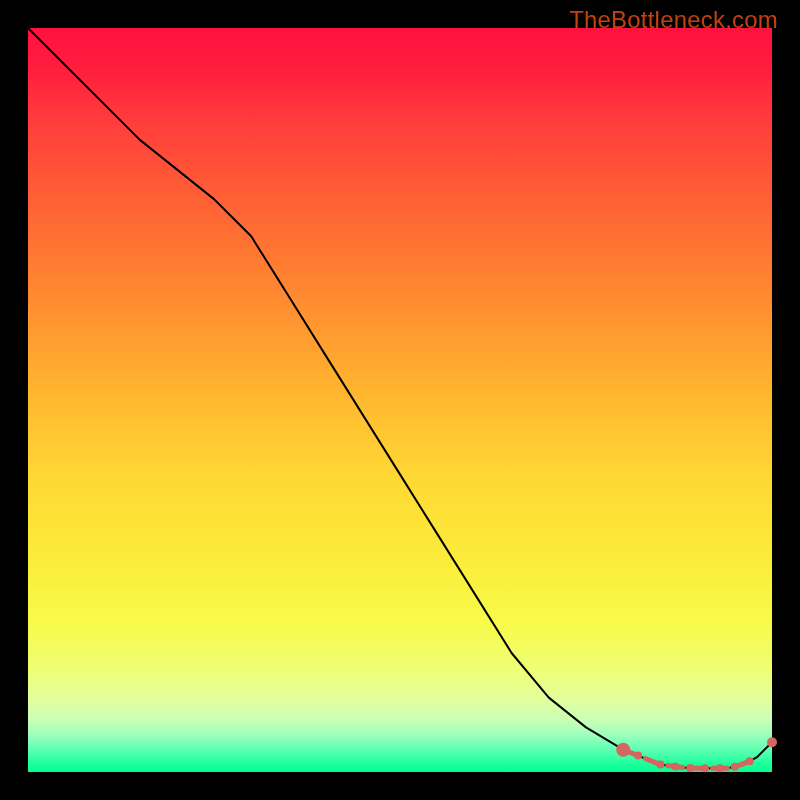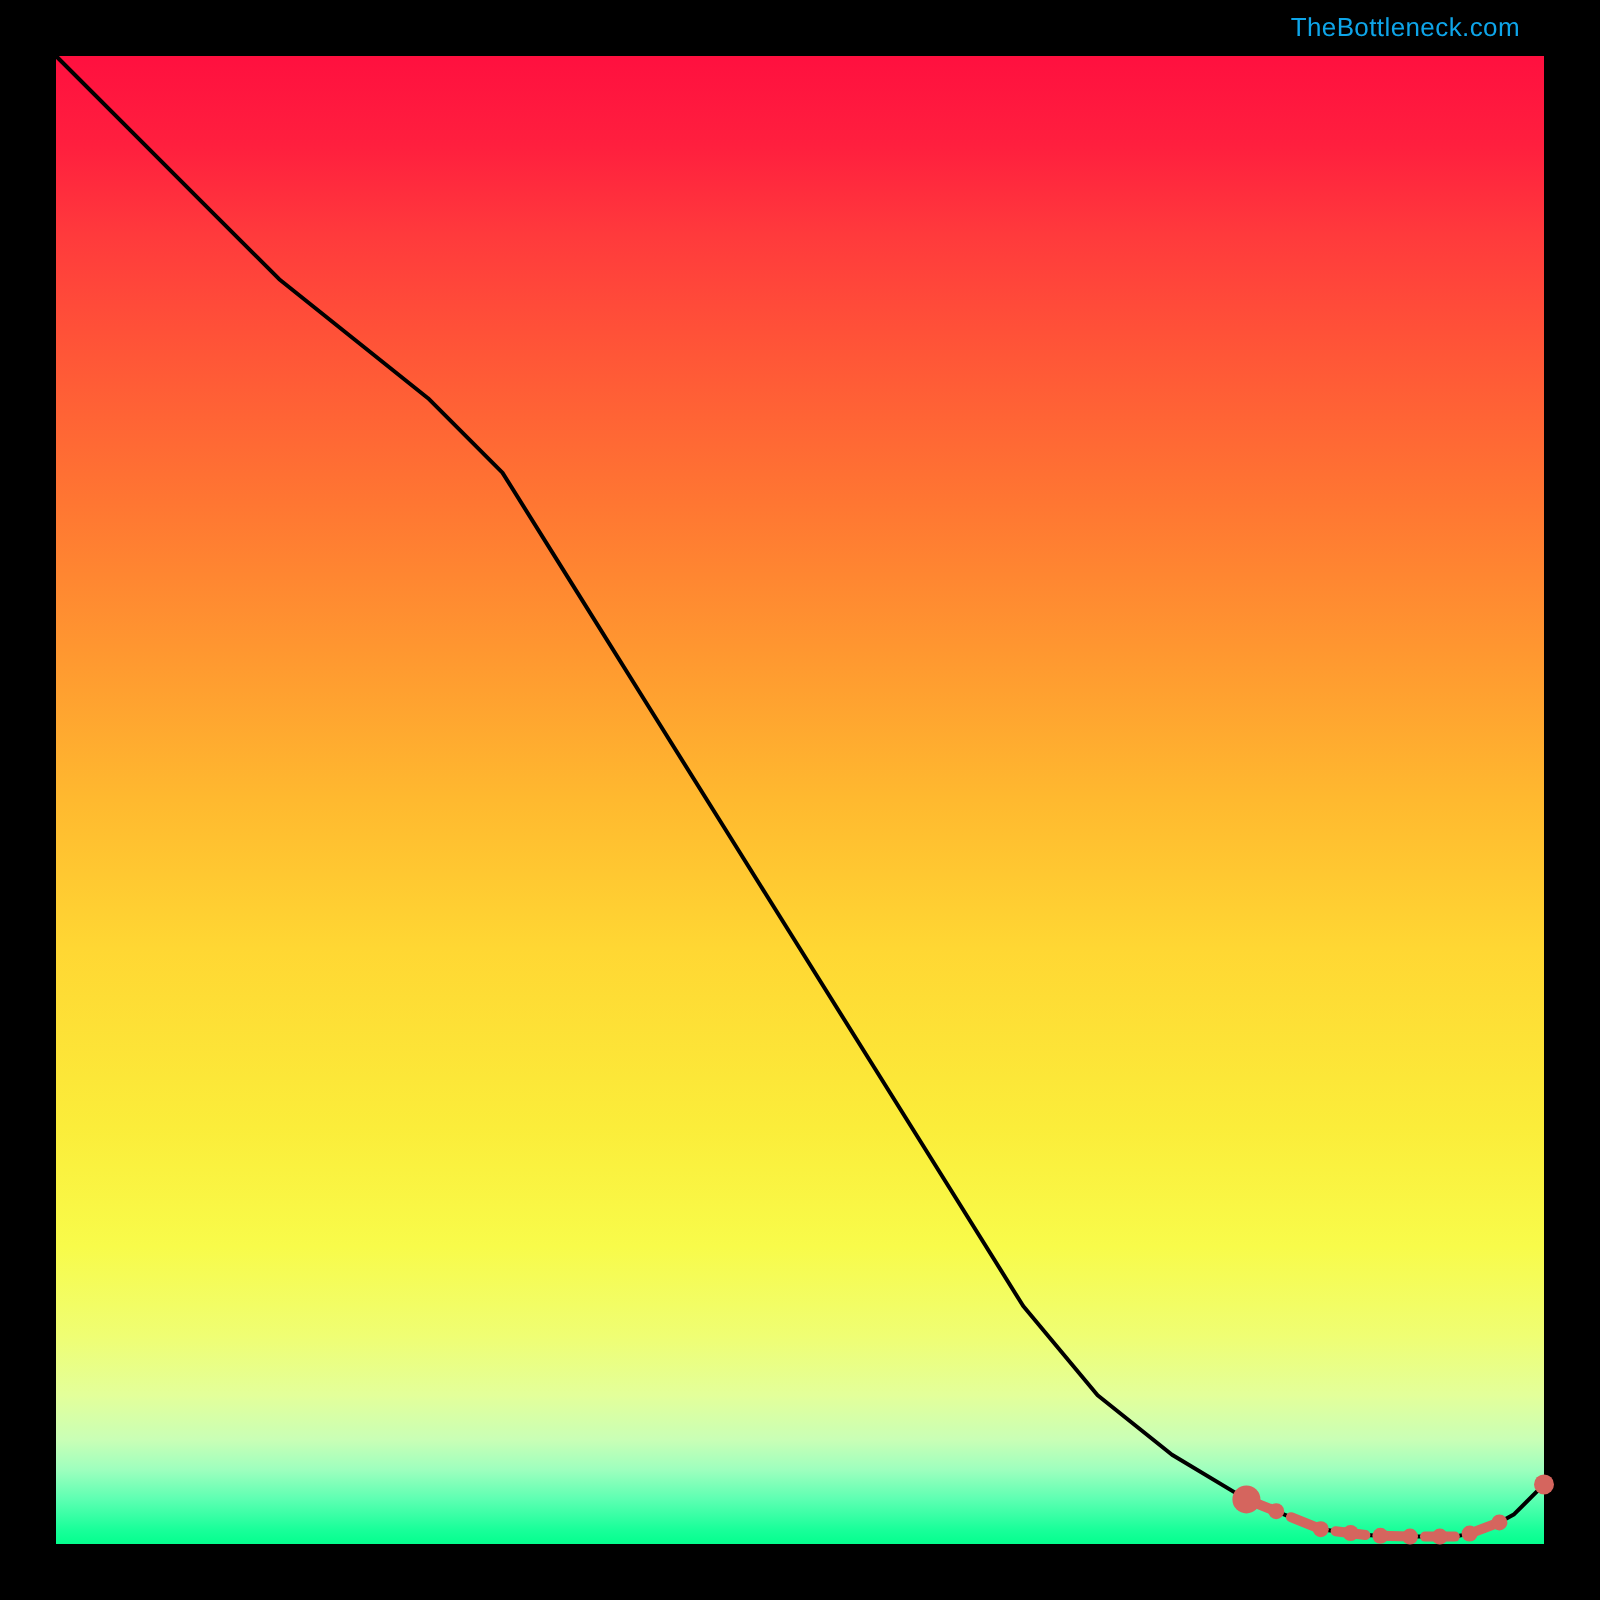--- a/index.html
+++ b/index.html
@@ -38,24 +38,24 @@
       #e3ff9a 90%,
       #c9ffb6 93%,
       #9effbe 95%,
       #5dffb2 97%,
       #1aff9a 99%,
       #04ff8e 100%
     );
   }
   .watermark {
     position: absolute;
-    right: 40px;
+    right: 22px;
     top: 6px;
-    color: #0ea5e9;
-    font-size: 13px;
+    color: #c2410c;
+    font-size: 24px;
     letter-spacing: 0.2px;
     font-weight: 500;
   }
   svg.lines {
     position: absolute;
     left: 0;
     top: 0;
     width: 744px;
     height: 744px;
     overflow: visible;

